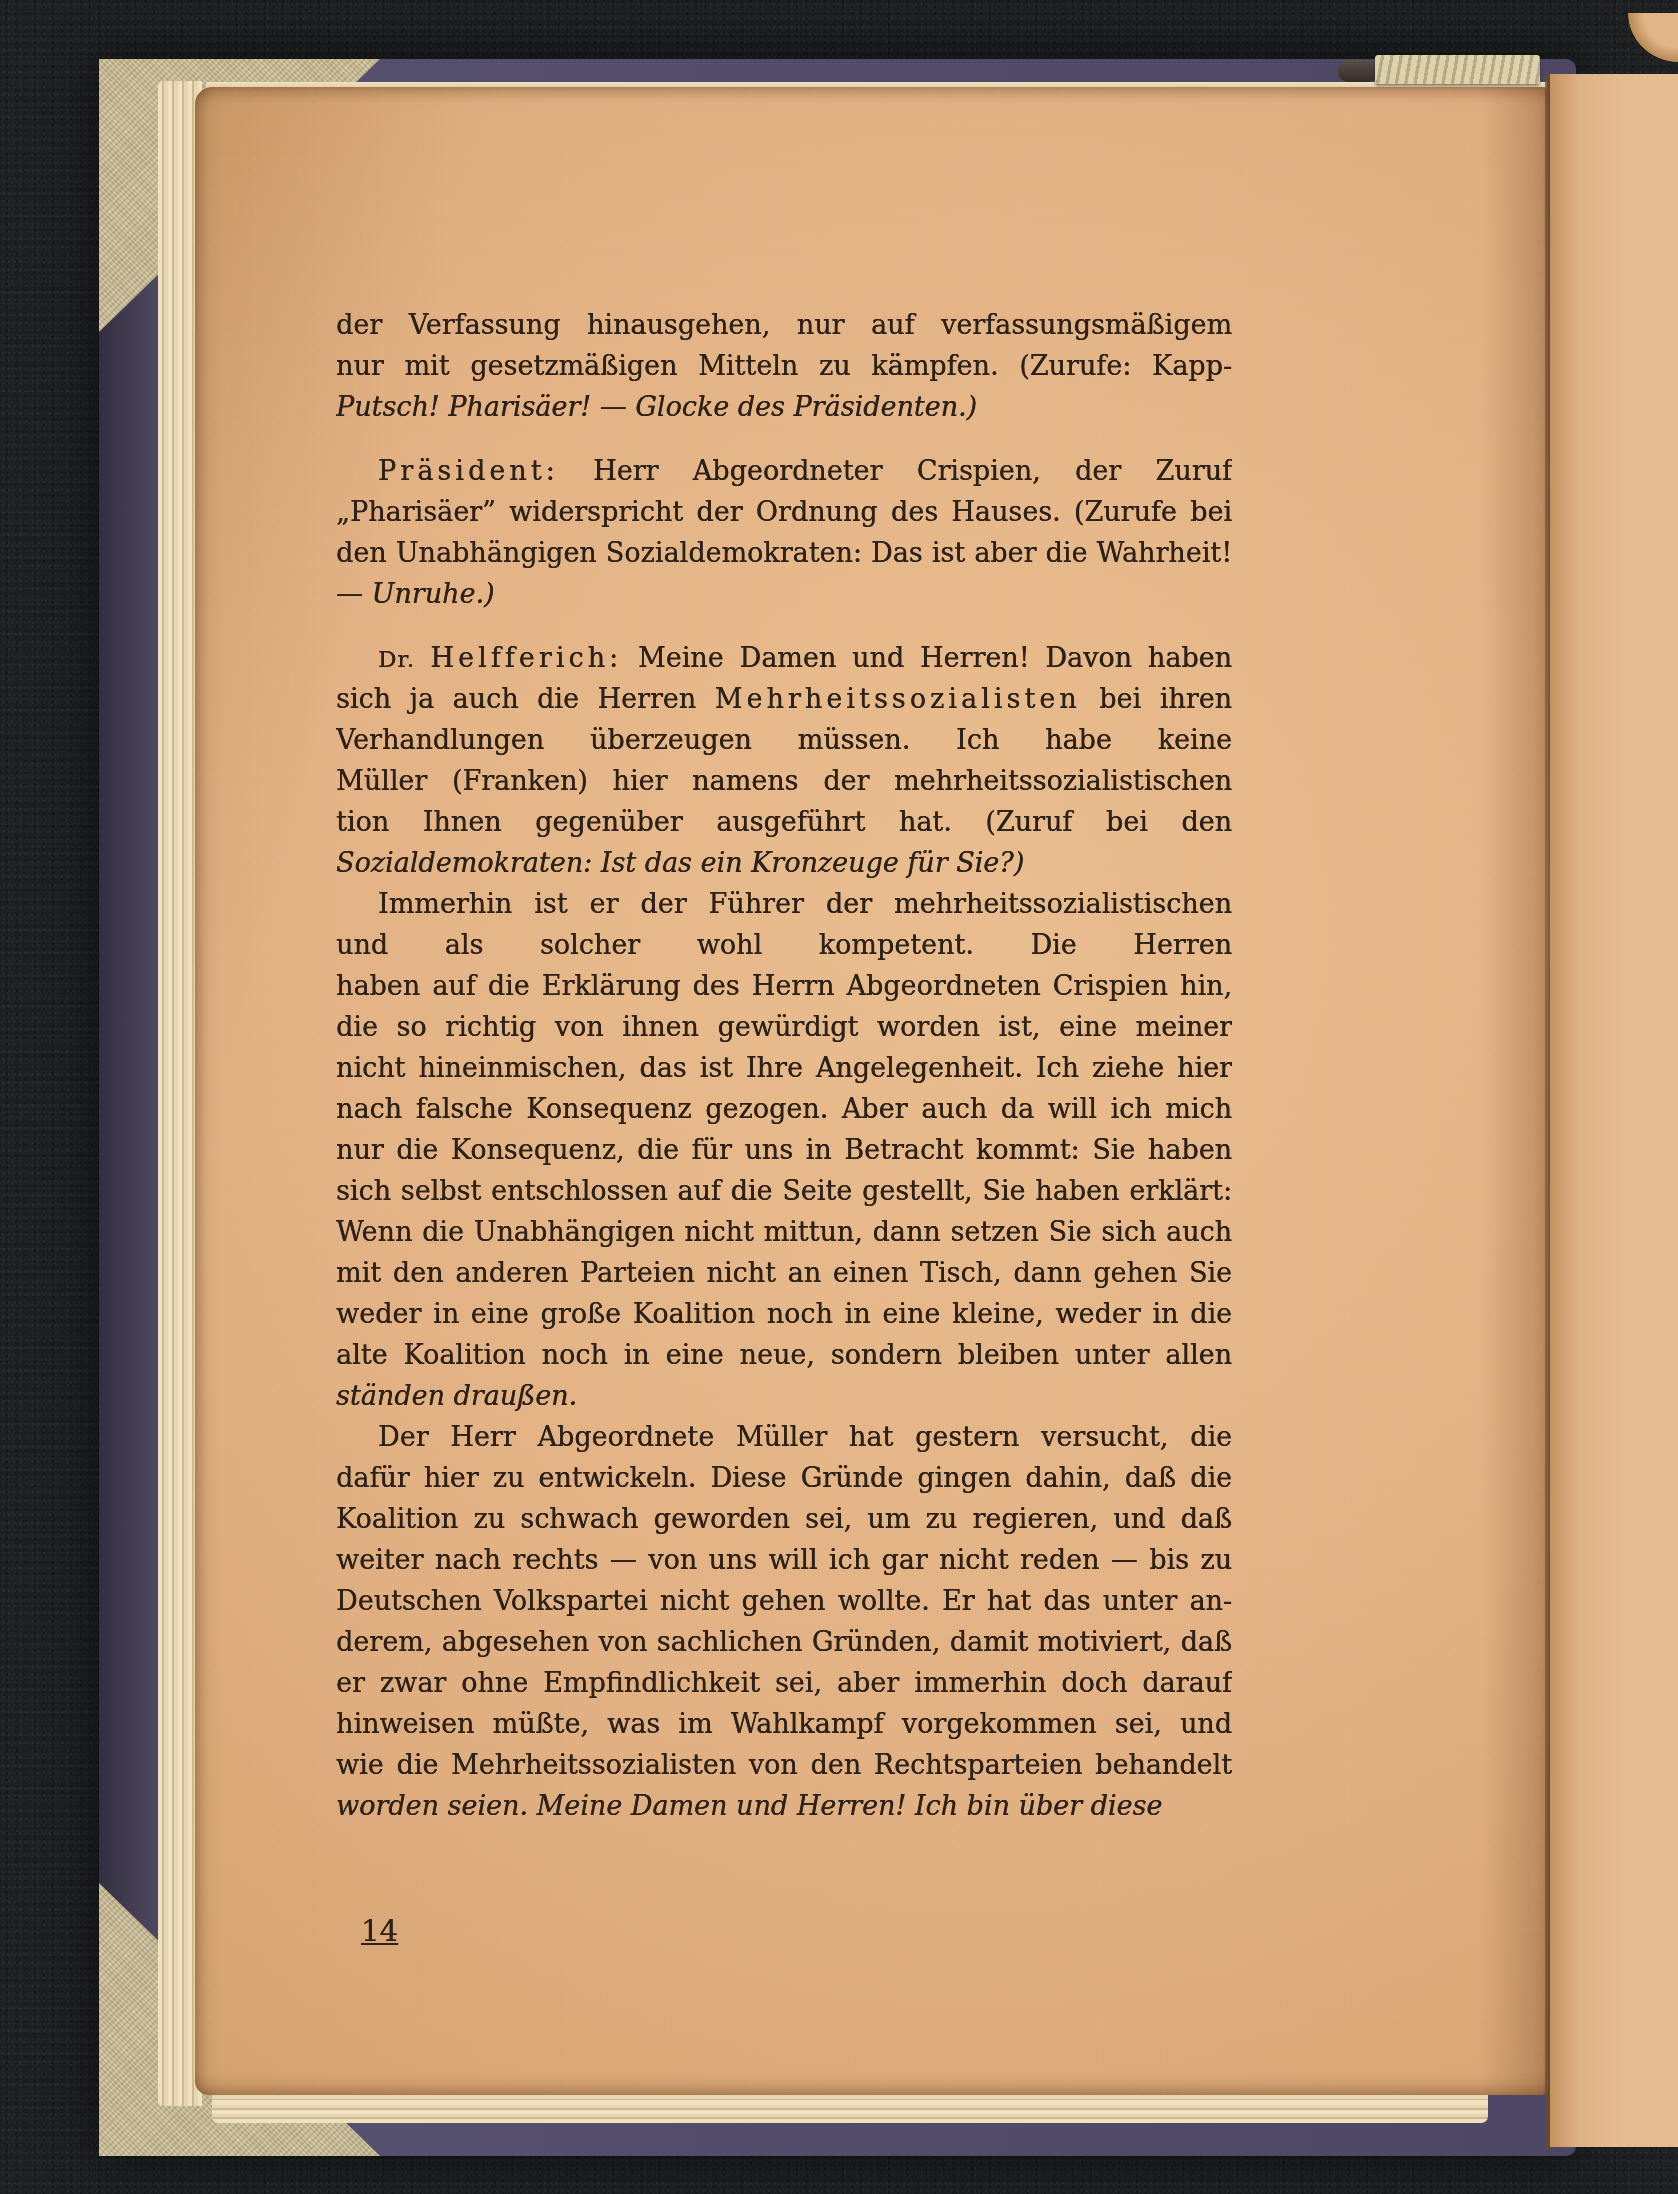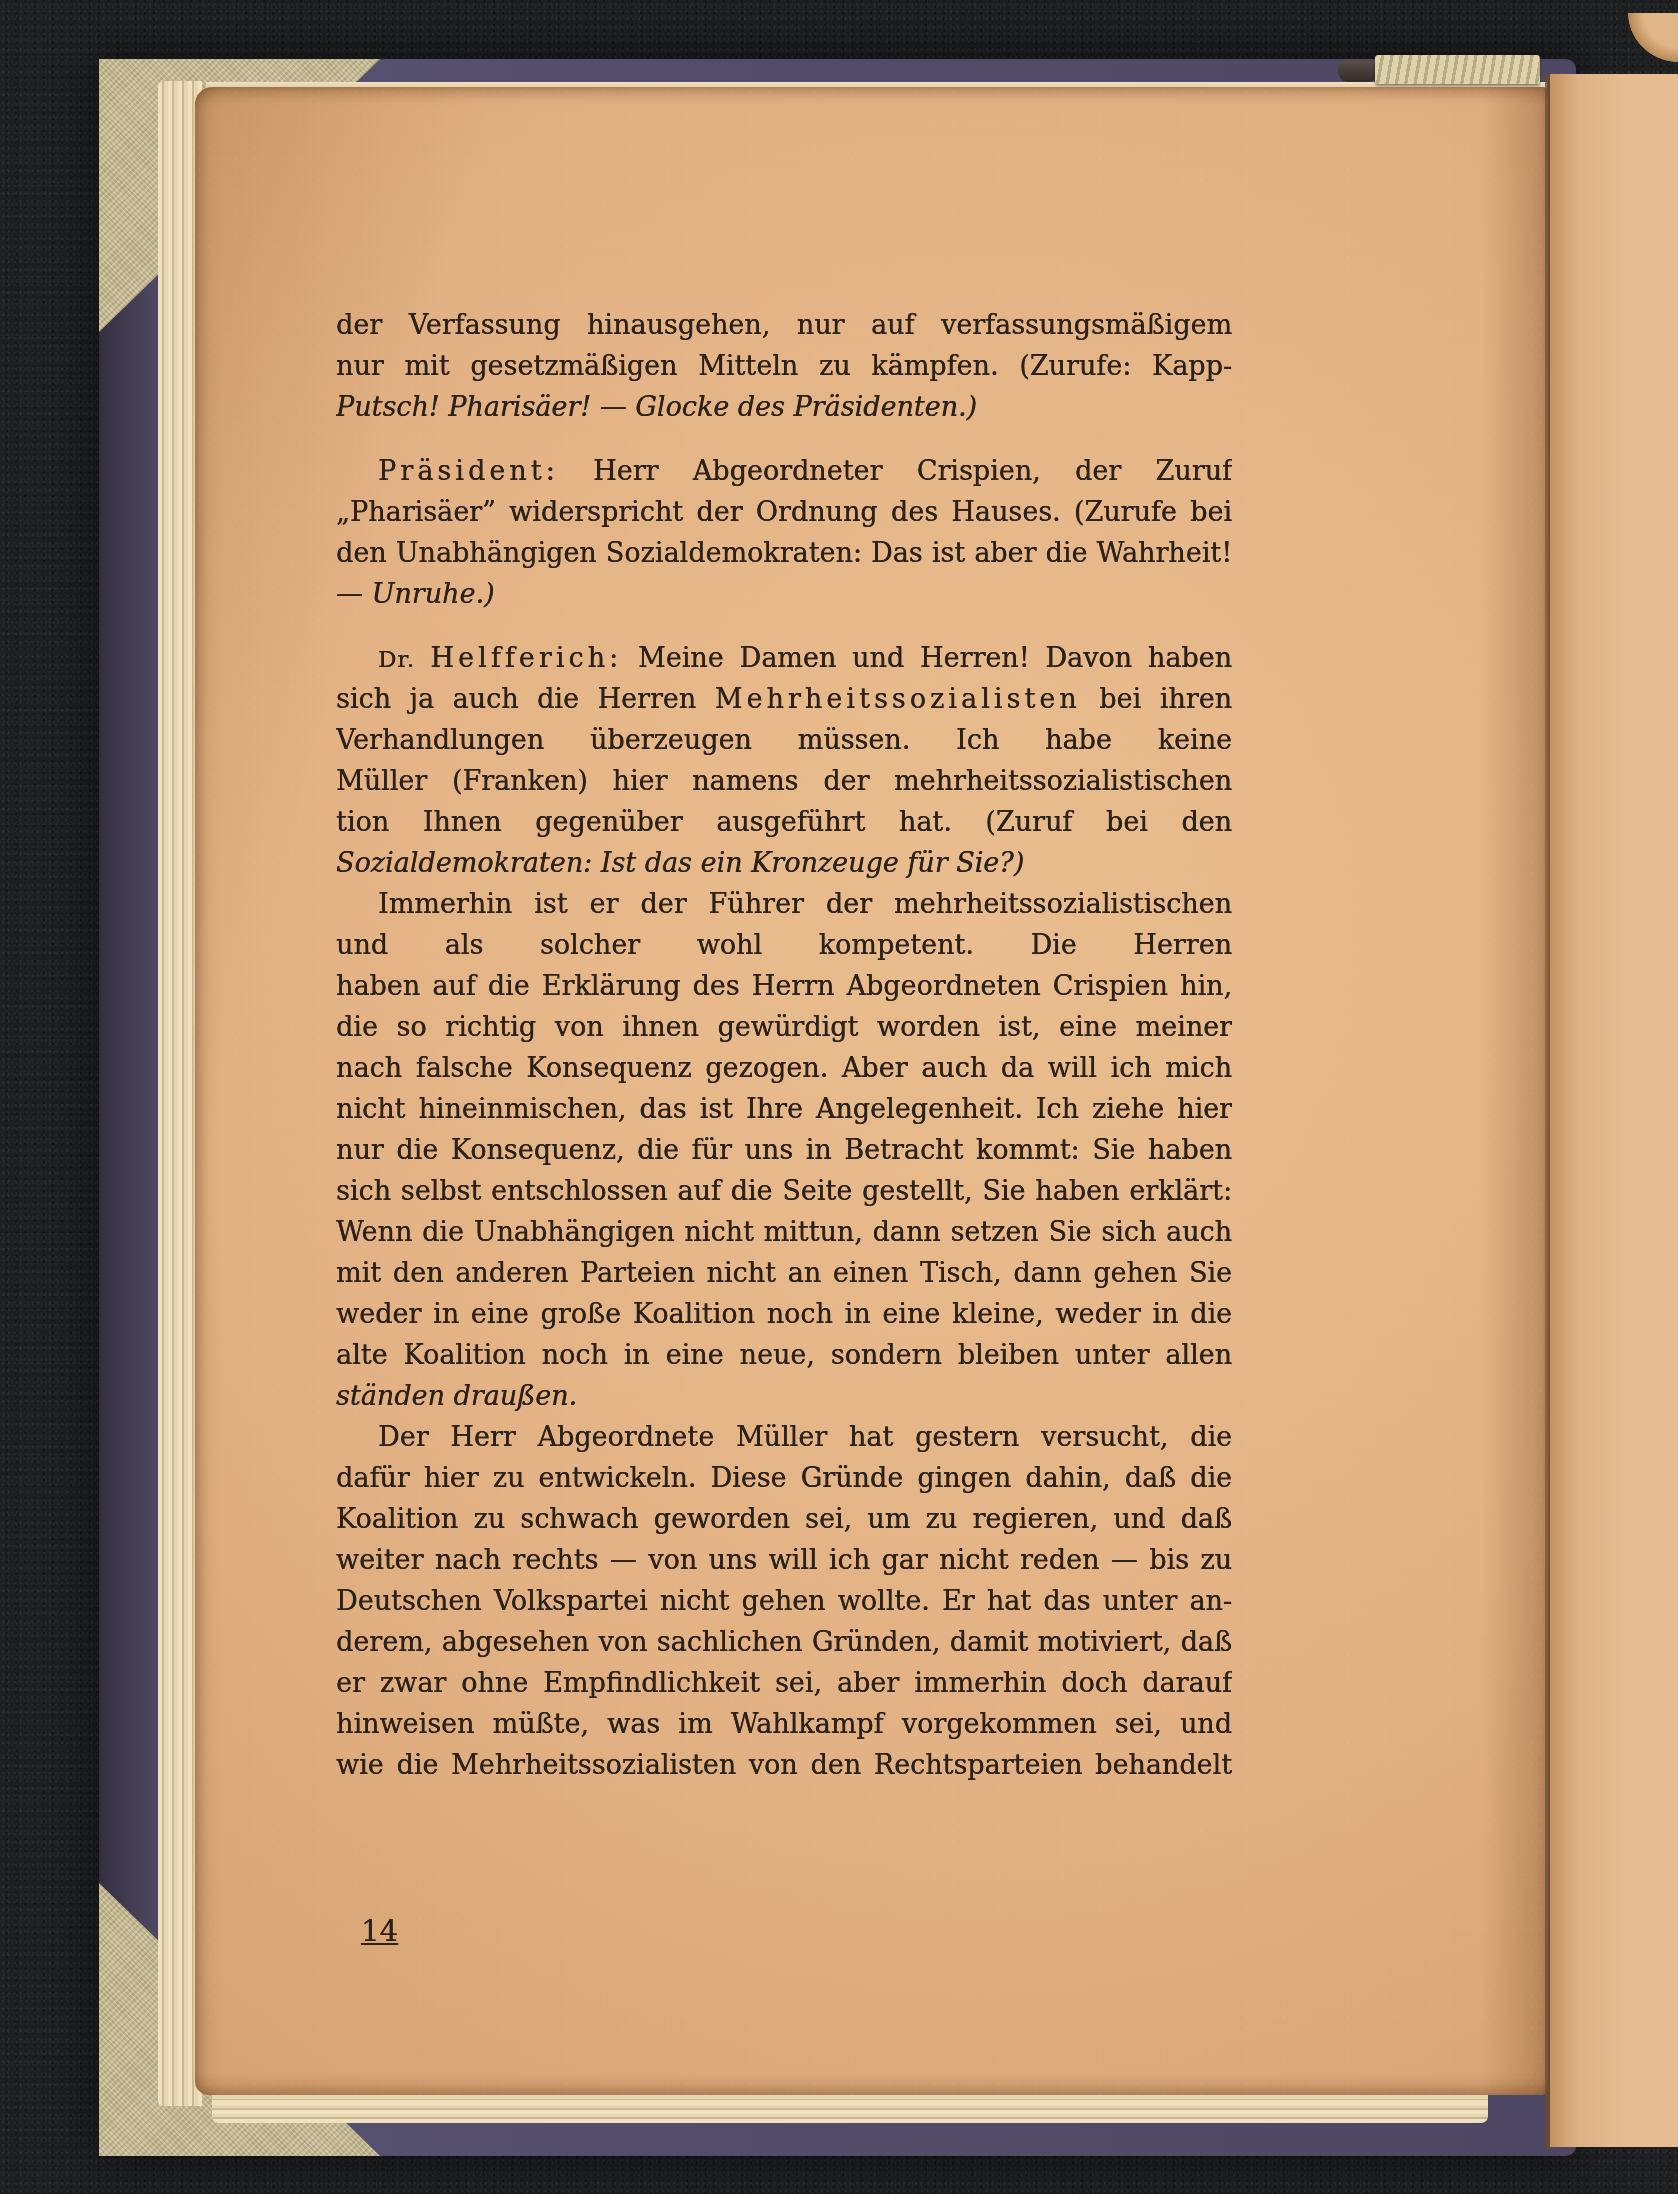--- a/index.html
+++ b/index.html
@@ -158,36 +158,37 @@
       <div class="line"><span>Verhandlungen überzeugen müssen. Ich habe keine Veranlassung,</span></div>
       <div class="line"><span>Müller (Franken) hier namens der mehrheitssozialistischen Frak-</span></div>
       <div class="line"><span>tion Ihnen gegenüber ausgeführt hat. (Zuruf bei den Unabhängigen</span></div>
       <div class="line last"><span>Sozialdemokraten: Ist das ein Kronzeuge für Sie?)</span></div>
     </div>
     <div class="para">
       <div class="line first"><span>Immerhin ist er der Führer der mehrheitssozialistischen Partei</span></div>
       <div class="line"><span>und als solcher wohl kompetent. Die Herren Mehrheitssozialisten</span></div>
       <div class="line"><span>haben auf die Erklärung des Herrn Abgeordneten Crispien hin,</span></div>
       <div class="line"><span>die so richtig von ihnen gewürdigt worden ist, eine meiner Ansicht</span></div>
+      <div class="line"><span>nicht hineinmischen, das ist Ihre Angelegenheit. Ich ziehe hier</span></div>
       <div class="line"><span>nach falsche Konsequenz gezogen. Aber auch da will ich mich</span></div>
-      <div class="line"><span>nicht hineinmischen, das ist Ihre Angelegenheit. Ich ziehe hier</span></div>
       <div class="line"><span>nur die Konsequenz, die für uns in Betracht kommt: Sie haben</span></div>
       <div class="line"><span>sich selbst entschlossen auf die Seite gestellt, Sie haben erklärt:</span></div>
       <div class="line"><span>Wenn die Unabhängigen nicht mittun, dann setzen Sie sich auch</span></div>
       <div class="line"><span>mit den anderen Parteien nicht an einen Tisch, dann gehen Sie</span></div>
       <div class="line"><span>weder in eine große Koalition noch in eine kleine, weder in die</span></div>
       <div class="line"><span>alte Koalition noch in eine neue, sondern bleiben unter allen Um-</span></div>
       <div class="line last"><span>ständen draußen.</span></div>
     </div>
     <div class="para">
       <div class="line first"><span>Der Herr Abgeordnete Müller hat gestern versucht, die Gründe</span></div>
       <div class="line"><span>dafür hier zu entwickeln. Diese Gründe gingen dahin, daß die alte</span></div>
       <div class="line"><span>Koalition zu schwach geworden sei, um zu regieren, und daß man</span></div>
       <div class="line"><span>weiter nach rechts — von uns will ich gar nicht reden — bis zu der</span></div>
       <div class="line"><span>Deutschen Volkspartei nicht gehen wollte. Er hat das unter an-</span></div>
       <div class="line"><span>derem, abgesehen von sachlichen Gründen, damit motiviert, daß</span></div>
       <div class="line"><span>er zwar ohne Empfindlichkeit sei, aber immerhin doch darauf</span></div>
       <div class="line"><span>hinweisen müßte, was im Wahlkampf vorgekommen sei, und</span></div>
       <div class="line"><span>wie die Mehrheitssozialisten von den Rechtsparteien behandelt</span></div>
+      <div class="line last"><span>worden seien. Meine Damen und Herren! Ich bin über diese</span></div>
     </div>
   </div>
 <div class="page-number">14</div>
 
 
 </body></html>

